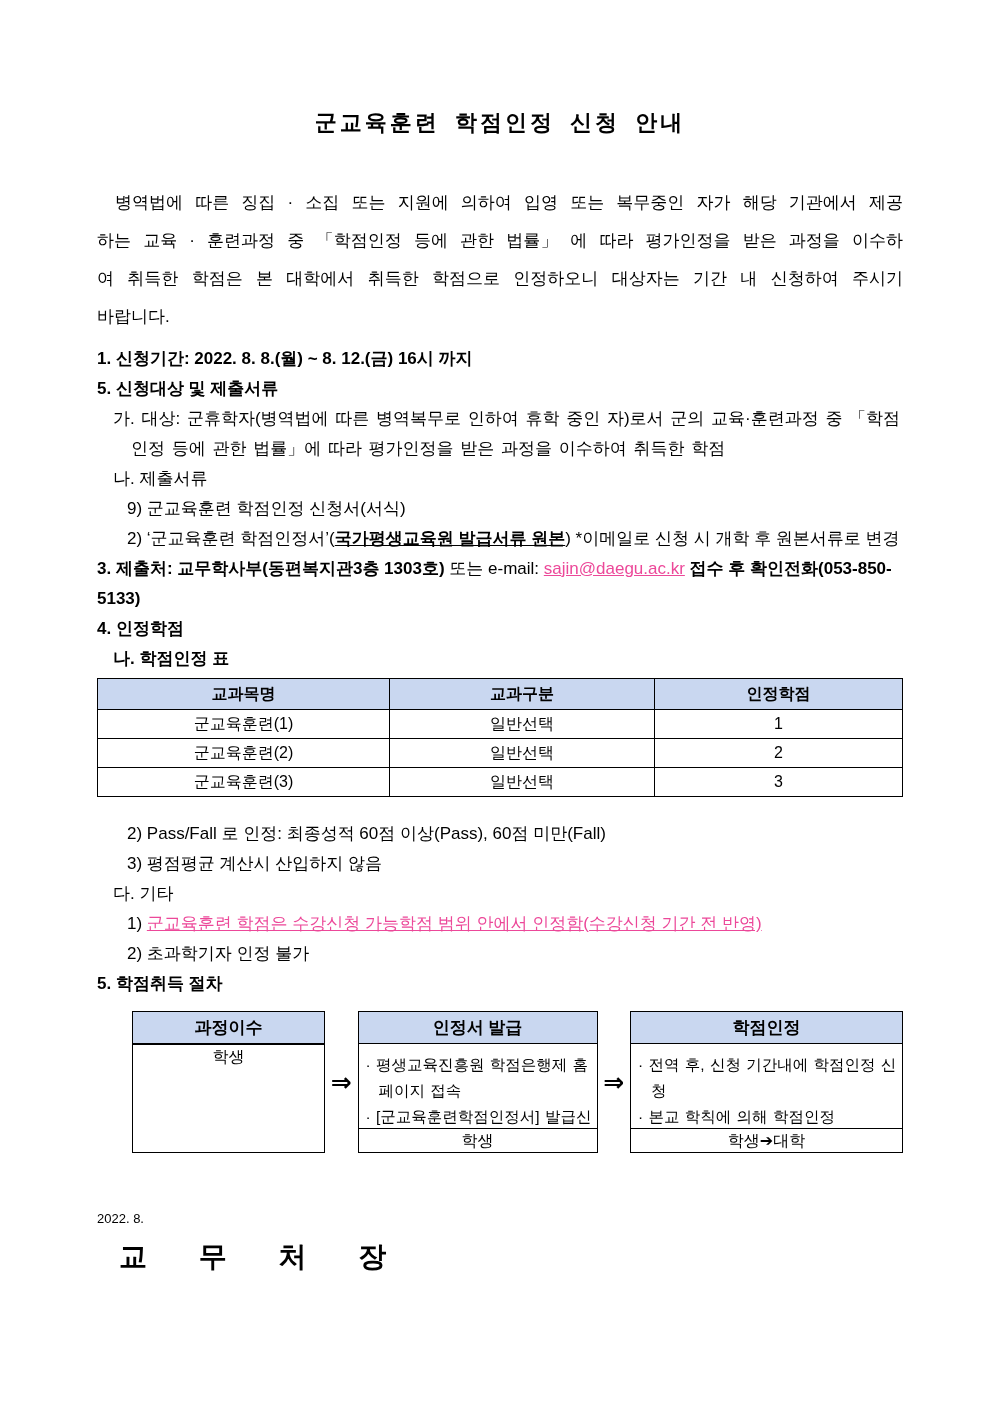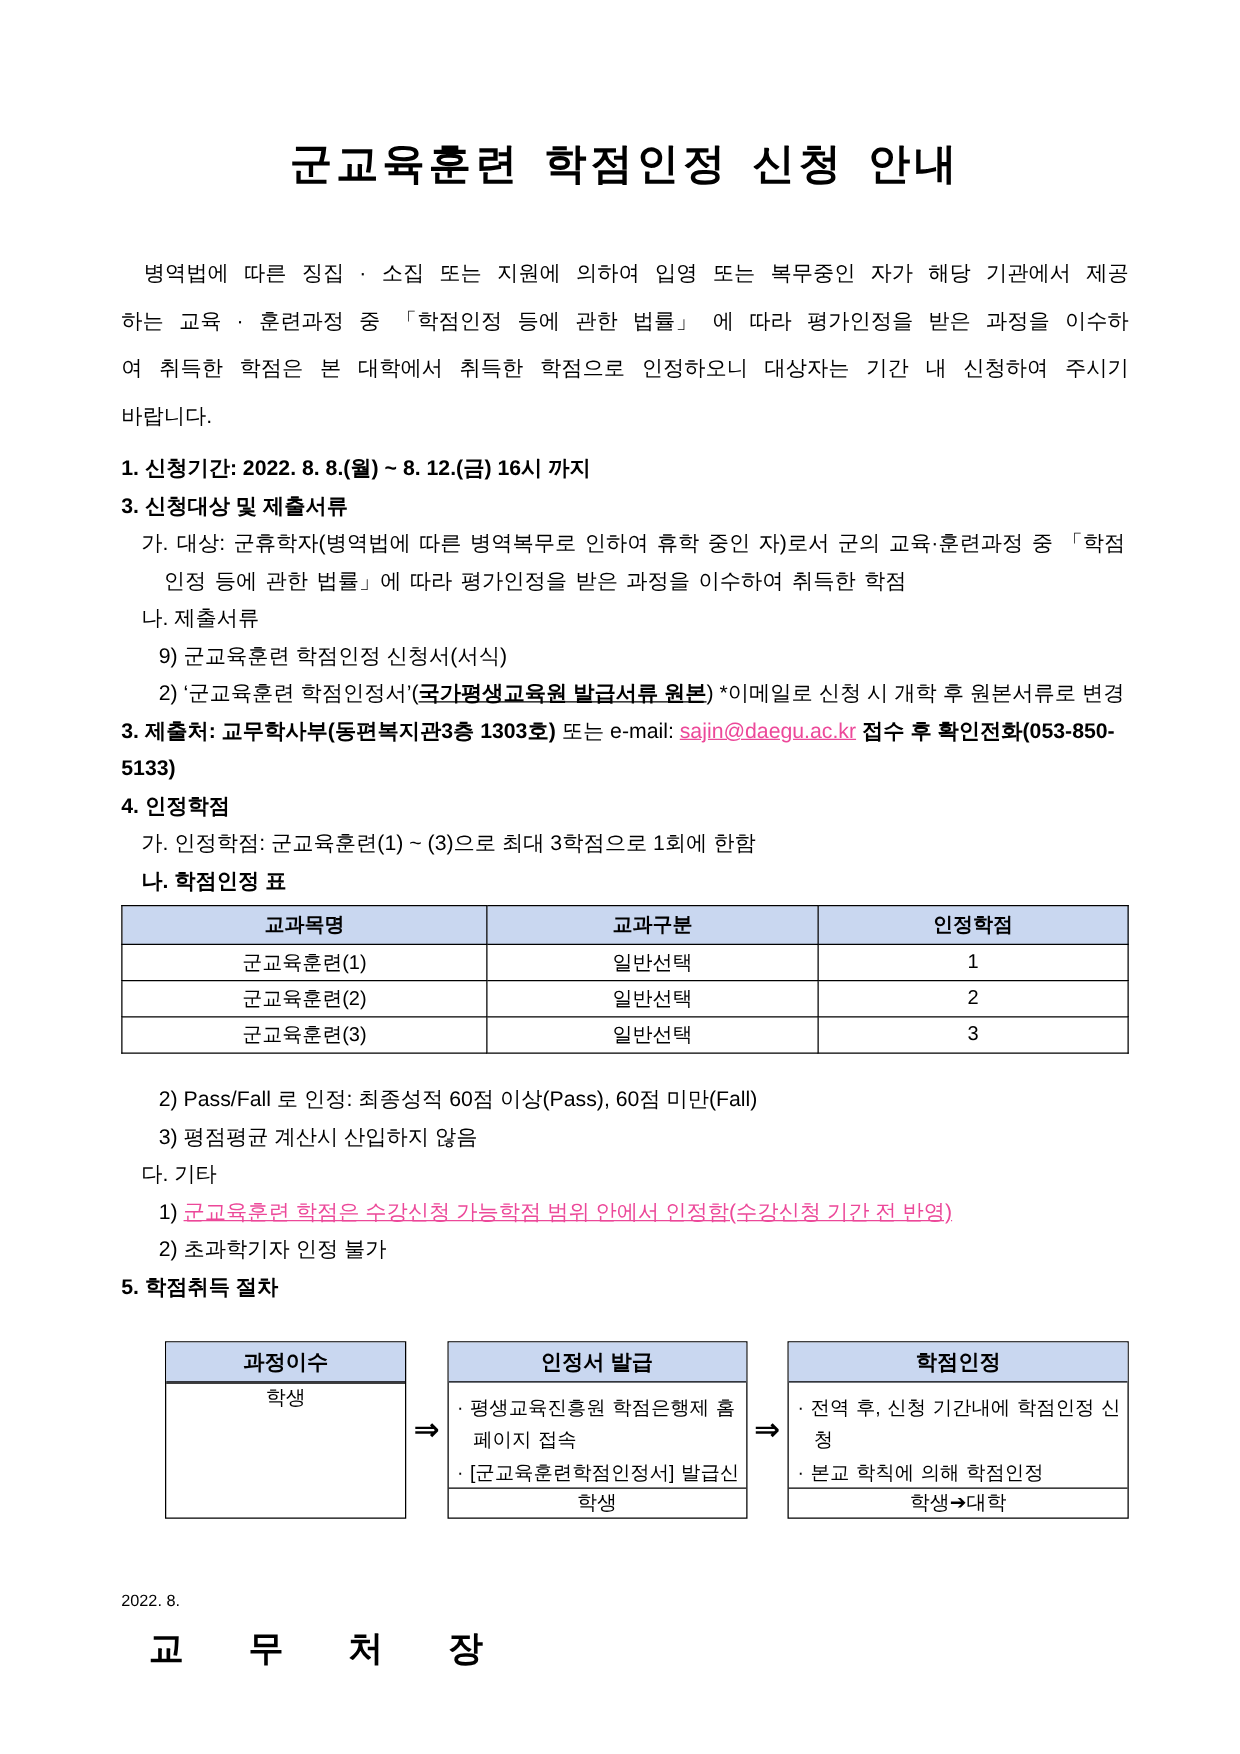--- a/index.html
+++ b/index.html
@@ -3,21 +3,21 @@
 <meta charset="utf-8">
 <style>
   html,body { margin:0; padding:0; background:#ffffff; }
   .page {
     width: 992px; height: 1403px; background:#ffffff; color:#000;
     position: relative; box-sizing: border-box;
     padding: 108px 89px 0 97px;
     font-family: "Liberation Sans", "DejaVu Sans", sans-serif;
   }
   .doc-title {
-    text-align:center; font-size:34px; font-weight:bold; letter-spacing:3px;
+    text-align:center; font-size:22px; font-weight:bold; letter-spacing:3px;
     word-spacing:6px;
   }
   .intro {
     margin-top: 46px; font-size:17px; line-height:38px;
     text-align:justify; word-break:break-all; text-indent:18px;
     word-spacing:7px;
   }
   .body-lines { margin-top: 8px; font-size: 17px; }
   .line { line-height: 30px; }
   .bold { font-weight: bold; }
@@ -28,21 +28,21 @@
   .lv3 { margin-left: 30px; }
   .link { color: #ec4899; text-decoration: underline; cursor: pointer; }
   .credit-table {
     width: 100%; border-collapse: collapse; margin-top: 4px; margin-bottom: 22px;
     font-size: 16px; text-align: center; table-layout: fixed;
   }
   .credit-table th, .credit-table td { border: 1.6px solid #000; padding: 0; }
   .credit-table th { background: #c9d7f0; font-weight: bold; height: 30px; }
   .credit-table td { height: 28px; }
   .col1 { width: 36.3%; } .col2 { width: 32.9%; } .col3 { width: 30.8%; }
-  .flow { display:flex; align-items: center; margin-top: 28px; padding-left: 35px; }
+  .flow { display:flex; align-items: center; margin-top: 12px; padding-left: 35px; }
   .flow-box {
     border: 1.6px solid #000; display:flex; flex-direction:column;
     box-sizing: border-box; height: 142px; background:#fff;
   }
   .flow-box.b1 { width: 193px; }
   .flow-box.b2 { width: 240px; }
   .flow-box.b3 { width: 273px; }
   .flow-head {
     background:#c9d7f0; border-bottom:1.6px solid #000; text-align:center;
     font-weight:bold; font-size:17px; line-height:31px; height:31px; flex:none;
@@ -72,30 +72,29 @@
 <div class="page">
 
   <div class="doc-title">군교육훈련 학점인정 신청 안내</div>
 
   <div class="intro">병역법에 따른 징집 · 소집 또는 지원에 의하여 입영 또는 복무중인 자가 해당 기관에서 제공하는 교육 · 훈련과정 중 「학점인정 등에 관한 법률」 에 따라 평가인정을 받은 과정을 이수하여 취득한 학점은 본 대학에서 취득한 학점으로 인정하오니 대상자는 기간 내 신청하여 주시기 바랍니다.</div>
 
   <div class="body-lines">
 
     <div class="line bold">1. 신청기간: 2022. 8. 8.(월) ~ 8. 12.(금) 16시 까지</div>
 
-    <div class="line bold">3. 신청대상 및 제출서류</div>
+    <div class="line bold">5. 신청대상 및 제출서류</div>
     <div class="line lv2-wrap">가. 대상: 군휴학자(병역법에 따른 병역복무로 인하여 휴학 중인 자)로서 군의 교육·훈련과정 중 「학점인정 등에 관한 법률」에 따라 평가인정을 받은 과정을 이수하여 취득한 학점</div>
     <div class="line lv2">나. 제출서류</div>
     <div class="line lv3">9) 군교육훈련 학점인정 신청서(서식)</div>
     <div class="line lv3"><span>2) ‘군교육훈련 학점인정서’(</span><span class="bold-underline">국가평생교육원 발급서류 원본</span><span>) *이메일로 신청 시 개학 후 원본서류로 변경</span></div>
 
     <div class="line"><span class="bold">3. 제출처: 교무학사부(동편복지관3층 1303호)</span><span> 또는 e-mail: </span><a class="link">sajin@daegu.ac.kr</a><span class="bold"> 접수 후 확인전화(053-850-5133)</span></div>
 
     <div class="line bold">4. 인정학점</div>
-    <div class="line lv2">가. 인정학점: 군교육훈련(1) ~ (3)으로 최대 3학점으로 1회에 한함</div>
     <div class="line lv2 bold">나. 학점인정 표</div>
 
     <table class="credit-table">
       <thead>
         <tr>
           <th class="col1">교과목명</th>
           <th class="col2">교과구분</th>
           <th class="col3">인정학점</th>
         </tr>
       </thead>

